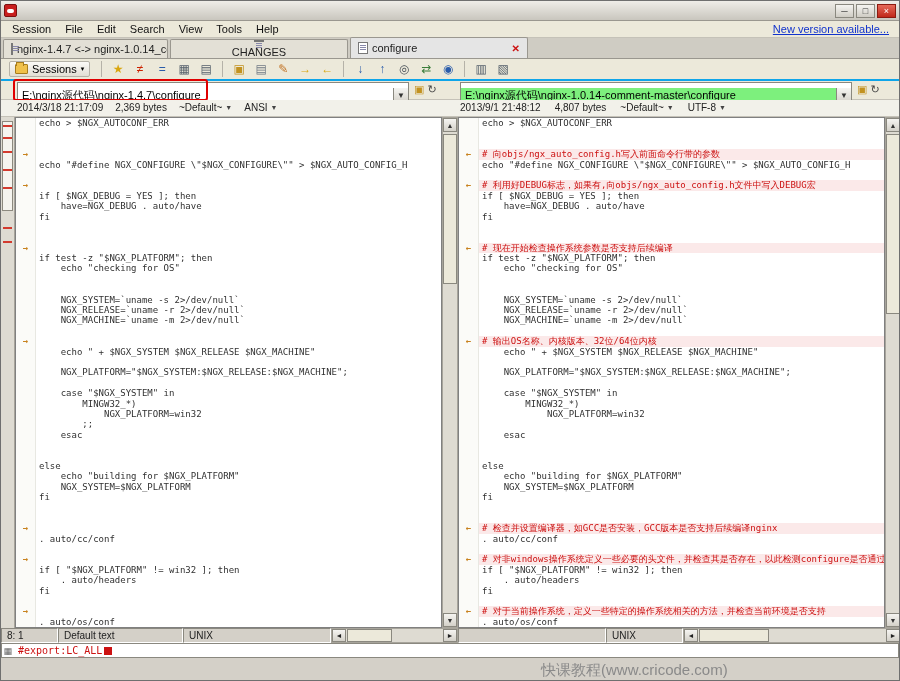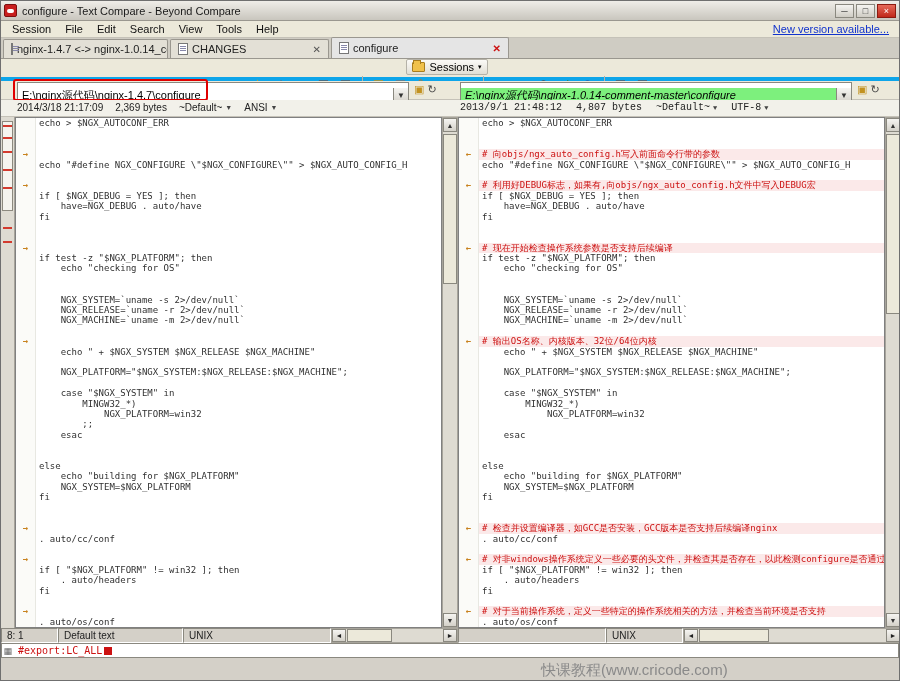--- a/index.html
+++ b/index.html
@@ -28,51 +28,51 @@
     display:flex; align-items:flex-end; padding-left:2px; border-bottom:1px solid #9a978f; }
   .tab { display:flex; align-items:center; gap:4px; height:19px; padding:0 7px; font-size:11px;
     background:#e3e0d6; border:1px solid #9a978f; border-bottom:none; margin-right:2px; color:#222;
     border-radius:2px 2px 0 0; }
   .tab.active { background:#e5e5e5; height:21px; font-weight:normal; }
   .tab .doc-icon { width:10px; height:12px; background:#fff; border:1px solid #777; position:relative; }
   .tab .doc-icon::after{ content:""; position:absolute; left:1px; top:2px; width:6px; height:1px; background:#88a; box-shadow:0 2px 0 #88a,0 4px 0 #88a; }
   .tab .close-x { font-size:10px; color:#555; margin-left:4px; }
   .tab .close-x.red { color:#cc1111; font-weight:bold; }
   .tab1 { max-width:165px; white-space:nowrap; overflow:hidden; }
-  .tab2 { width:159px; } .tab2 .close-x { margin-left:auto; }
+  .tab2 { width:178px;flex-direction:column; } .tab2 .close-x { margin-left:auto; }
   .tab3 { width:178px; } .tab3 .close-x { margin-left:auto; }
 
   
   .toolbar { position:absolute; left:0; top:58px; width:100%; height:22px; background:#ece9da;
-    display:flex; align-items:center; padding:0 0; border-bottom:4px solid #0ea5e9;flex-direction:column; }
+    display:flex; align-items:center; padding:0 8px; border-bottom:2px solid #0ea5e9; }
   .sessions-btn { display:flex; align-items:center; gap:4px; font-size:11px; padding:1px 5px; border:1px solid #b5b2a8;
     background:linear-gradient(#fbfaf7,#e2dfd5); border-radius:2px; margin-right:6px; }
   .folder-glyph { width:13px; height:10px; background:#f0c14b; border:1px solid #a87d1e; border-radius:1px; position:relative; }
   .folder-glyph::before { content:""; position:absolute; left:0; top:-3px; width:6px; height:3px; background:#f0c14b; border:1px solid #a87d1e; border-bottom:none; }
   .tb-sep { width:1px; height:16px; background:#b5b2a8; margin:0 5px; }
   .tb-icon { width:20px; height:18px; display:flex; align-items:center; justify-content:center;
     font-size:12px; margin:0 1px; border:1px solid transparent; }
 
   
   .pathrow { position:absolute; left:0; top:80px; width:100%; height:19px; background:#ece9da; border-bottom:1px solid #c5c2b8; }
   .path-combo { position:absolute; top:1px; height:26px; background:#fff; border:1px solid #8a887f; display:flex; align-items:center; font-size:11px; }
   .path-combo .path-text { padding:0 4px; white-space:nowrap; overflow:hidden; flex:1; }
   .path-combo .drop-btn { width:15px; height:15px; background:linear-gradient(#f5f4f1,#d4d1c9); border-left:1px solid #8a887f;
     font-size:8px; text-align:center; line-height:15px; color:#333; }
   .combo-left { left:16px; width:392px; }
-  .combo-right { left:459px; width:392px;font-style:italic; }
+  .combo-right { left:459px; width:392px; }
   .combo-right .path-text { background:#7df07d; }
   .path-mini-icons { position:absolute; top:2px; display:flex; gap:3px; }
   .path-mini-icons.l { left:413px; } .path-mini-icons.r { left:856px; }
   .annotation-box { position:absolute; left:12px; top:-2px; width:195px; height:22px; border:2px solid #e00000; border-radius:3px; pointer-events:none; }
 
   
   .inforow { position:absolute; left:0; top:99px; width:100%; height:17px; background:#f2f1ea; border-bottom:1px solid #c5c2b8; font-size:10px; color:#222; }
   .info-left { position:absolute; left:16px; top:2px; display:flex; gap:12px; }
-  .info-right { position:absolute; left:459px; top:2px; display:flex; gap:14px;font-family:Liberation Mono, monospace; }
+  .info-right { position:absolute; left:459px; top:2px; display:flex; gap:14px; }
   .info-drop { display:flex; gap:3px; align-items:center; }
   .info-drop .caret { font-size:7px; color:#444; }
 
   
   .main { position:absolute; left:0; top:116px; width:100%; height:511px; background:#d4d0c8; }
   .minimap { position:absolute; left:0; top:0; width:14px; height:511px; background:#dedbd2; border-right:1px solid #a7a49b; }
   .minimap .view-rect { position:absolute; left:1px; top:4px; width:11px; height:90px; border:1px solid #8c897f; background:#f5f4ef; }
   .minimap .mark { position:absolute; left:2px; width:9px; height:2px; background:#d23a2e; }
 
   .pane { position:absolute; top:0; height:511px; background:#fff; border:1px solid #808080; overflow:hidden; }
@@ -108,21 +108,20 @@
   .bottombar { position:absolute; left:0; top:657px; width:100%; height:24px; background:#d4d0c8; }
   .watermark { position:absolute; left:540px; top:3px; font-size:15px; color:#8a8a8a; }
 </style>
 </head>
 <body>
 
 <div class="window">
 
   <div class="titlebar">
     <span class="app-icon"></span>
-    <span class="title-text">configure - Text Compare - Beyond Compare</span>
     <span class="win-btns">
       <span class="win-btn">─</span>
       <span class="win-btn">□</span>
       <span class="win-btn close">×</span>
     </span>
   </div>
 
   <div class="menubar">
     <span id="menu-items" style="display:flex;">
         <span class="menu-item">Session</span>

